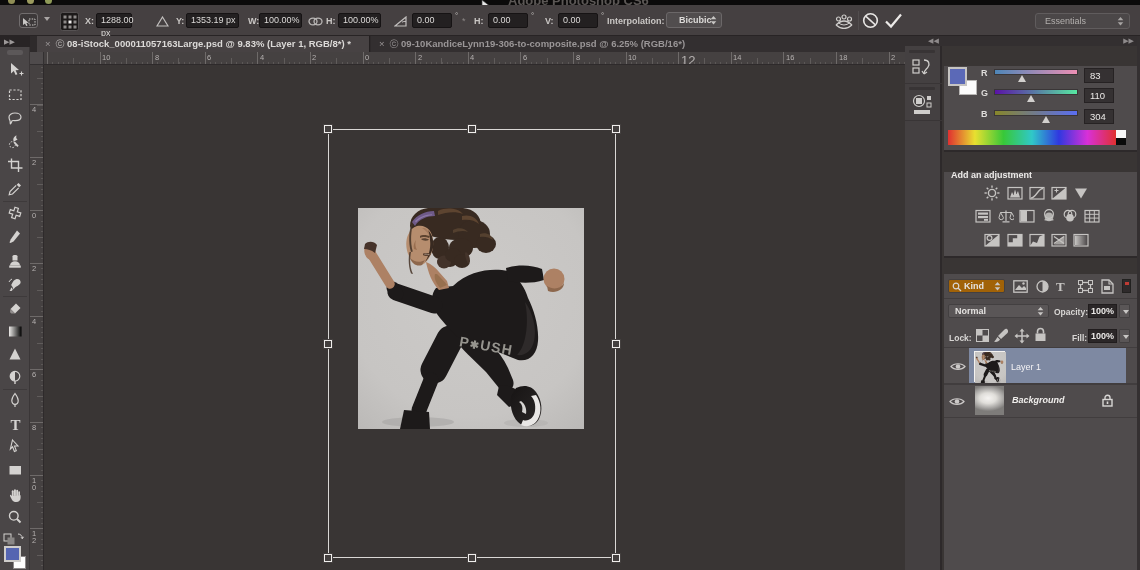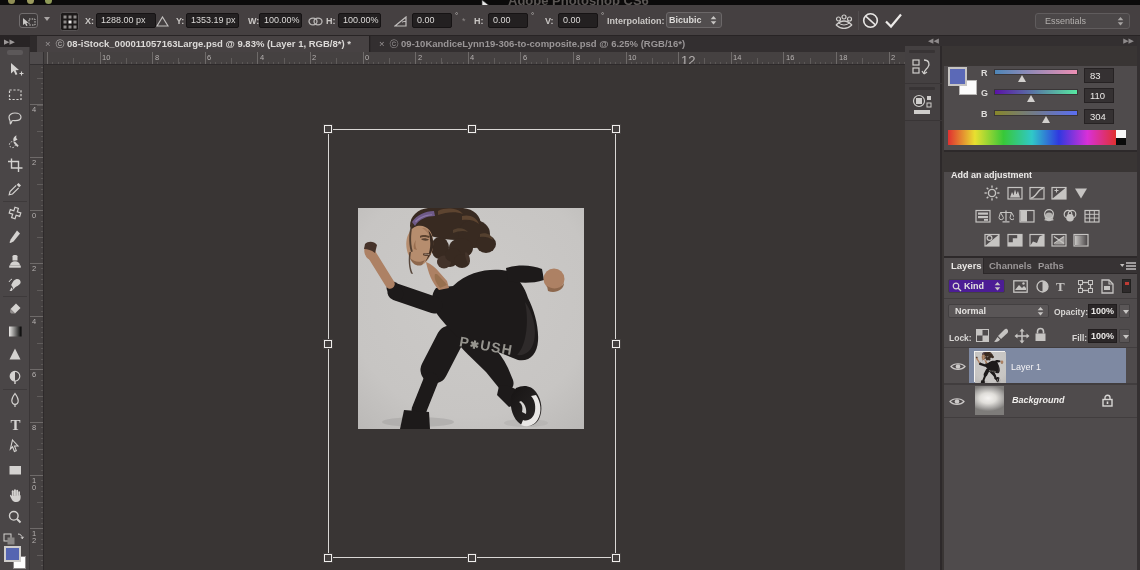--- a/index.html
+++ b/index.html
@@ -31,21 +31,21 @@
       <rect x="8.5" y="3.5" width="3" height="3" fill="#8d8a89"></rect>
       <rect x="13.5" y="3.5" width="3" height="3" fill="#8d8a89"></rect>
       <rect x="3.5" y="8.5" width="3" height="3" fill="#8d8a89"></rect>
       <rect x="8.5" y="8.5" width="3" height="3" fill="#f2f0ef"></rect>
       <rect x="13.5" y="8.5" width="3" height="3" fill="#8d8a89"></rect>
       <rect x="3.5" y="13.5" width="3" height="3" fill="#8d8a89"></rect>
       <rect x="8.5" y="13.5" width="3" height="3" fill="#8d8a89"></rect>
       <rect x="13.5" y="13.5" width="3" height="3" fill="#8d8a89"></rect>
     </svg>
 <div class="a lbl" style="left:85px;top:8px">X:</div>
-<div class="a ibox" style="left:96px;top:5px;width:60px;height:15px">1288.00 px</div>
+<div class="a ibox" style="left:96px;top:5px;width:36px;height:15px">1288.00 px</div>
 <svg class="a" style="left:156px;top:8px" width="13" height="11">
       <path d="M6.5,1 L12,10 L1,10 Z" fill="none" stroke="#c2bfbe" stroke-width="1.2"></path>
     </svg>
 <div class="a lbl" style="left:176px;top:8px">Y:</div>
 <div class="a ibox" style="left:186px;top:5px;width:53px;height:15px">1353.19 px</div>
 <div class="a lbl" style="left:248px;top:8px">W:</div>
 <div class="a ibox" style="left:259px;top:5px;width:43px;height:15px">100.00%</div>
 <svg class="a" style="left:308px;top:9px" width="15" height="9">
       <ellipse cx="5" cy="4.5" rx="4" ry="3.4" fill="none" stroke="#bab7b6" stroke-width="1.3"></ellipse>
       <ellipse cx="10" cy="4.5" rx="4" ry="3.4" fill="none" stroke="#bab7b6" stroke-width="1.3"></ellipse>
@@ -59,21 +59,21 @@
 <div class="a ibox" style="left:412px;top:5px;width:40px;height:15px">0.00</div>
 <div class="a lbl" style="left:455px;top:3px;font-size:8px;font-weight:400">°</div>
 <div class="a lbl" style="left:462px;top:8px;color:#8a8685;font-weight:400">*</div>
 <div class="a lbl" style="left:474px;top:8px">H:</div>
 <div class="a ibox" style="left:488px;top:5px;width:40px;height:15px">0.00</div>
 <div class="a lbl" style="left:531px;top:3px;font-size:8px;font-weight:400">°</div>
 <div class="a lbl" style="left:545px;top:8px">V:</div>
 <div class="a ibox" style="left:558px;top:5px;width:40px;height:15px">0.00</div>
 <div class="a lbl" style="left:601px;top:3px;font-size:8px;font-weight:400">°</div>
 <div class="a" style="left:607px;top:8px;font-size:9px;color:#c9c6c4;font-weight:bold">Interpolation:</div>
-<div class="a" style="left:666px;top:4px;width:56px;height:16px;background:#514d4e;border:1px solid #6b6768;border-radius:3px;color:#dcdad8;font-size:9px;line-height:14px;padding-left:2px;font-weight:bold">Bicubic<svg style="position:absolute;right:4px;top:3px" width="7" height="9">
+<div class="a" style="left:666px;top:4px;width:56px;height:16px;background:#514d4e;border:1px solid #6b6768;border-radius:3px;color:#dcdad8;font-size:9px;line-height:14px;padding-left:12px;font-weight:bold">Bicubic<svg style="position:absolute;right:4px;top:3px" width="7" height="9">
         <path d="M3.5,0 L6.3,3.2 L0.7,3.2 Z" fill="#c8c6c4"></path>
         <path d="M3.5,8.5 L6.3,5.3 L0.7,5.3 Z" fill="#c8c6c4"></path>
       </svg></div>
 <svg class="a" style="left:834px;top:4px" width="20" height="17">
       <path d="M2,13 Q10,5 18,13" fill="none" stroke="#cfcdcb" stroke-width="1.3"></path>
       <path d="M2,13 Q10,20 18,13" fill="none" stroke="#cfcdcb" stroke-width="1.3"></path>
       <path d="M4,10.5 Q10,15.5 16,10.5" fill="none" stroke="#cfcdcb" stroke-width="1"></path>
       <circle cx="4.5" cy="7" r="2" fill="none" stroke="#cfcdcb" stroke-width="1.2"></circle>
       <circle cx="10" cy="5" r="2" fill="none" stroke="#cfcdcb" stroke-width="1.2"></circle>
       <circle cx="15.5" cy="7" r="2" fill="none" stroke="#cfcdcb" stroke-width="1.2"></circle>
@@ -442,33 +442,22 @@
       <rect x="1" y="2.5" width="14" height="11.5" fill="none" stroke="#c6c4c2" stroke-width="1.2"></rect>
       <rect x="2" y="3.5" width="12" height="9.5" fill="url(#gm)"></rect>
       <defs>
         <linearGradient id="gm" x1="0" y1="0" x2="1" y2="0">
           <stop offset="0" stop-color="#c6c4c2"></stop>
           <stop offset="1" stop-color="#4f4b4c"></stop>
         </linearGradient>
       </defs>
     </svg>
 <div class="a" style="left:0;top:210px;width:193px;height:2px;background:#2d292a"></div>
-<div class="a" style="left:0;top:212px;width:193px;height:16px;background:#373334;border-bottom:1px solid #2c2829">
-      <div class="a" style="left:0px;top:0;width:40px;height:16px;background:#4f4b4c;border-right:1px solid #2c2829">
-        <span style="position:absolute;left:7px;top:2px;font-size:9.5px;font-weight:bold;color:#e9e7e5">Layers</span>
-      </div>
-      <span style="position:absolute;left:45px;top:2px;font-size:9.5px;font-weight:bold;color:#9b9798">Channels</span>
-      <span style="position:absolute;left:94px;top:2px;font-size:9.5px;font-weight:bold;color:#9b9798">Paths</span>
-      <svg class="a" style="left:176px;top:4px" width="16" height="9">
-        <path d="M0,2 l4.5,0 l-2.25,3 Z" fill="#c2bfbe"></path>
-        <path d="M6,1 h10 M6,4 h10 M6,7 h10" stroke="#c2bfbe" stroke-width="1.3"></path>
-      </svg>
-    </div>
 <div class="a" style="left:0;top:228px;width:193px;height:296px;background:#4f4b4c"></div>
-<div class="a" style="left:4px;top:233px;width:57px;height:14px;background:#4c1d95;border:1px solid #434041;border-radius:2px">
+<div class="a" style="left:4px;top:233px;width:57px;height:14px;background:#a16207;border:1px solid #434041;border-radius:2px">
       <svg style="position:absolute;left:3px;top:2px" width="10" height="10">
         <circle cx="4" cy="4" r="2.8" fill="none" stroke="#d8d6d4" stroke-width="1.2"></circle>
         <line x1="6" y1="6" x2="9" y2="9" stroke="#d8d6d4" stroke-width="1.2"></line>
       </svg>
       <span style="position:absolute;left:15px;top:1px;font-size:9px;font-weight:bold;color:#e4e2e0">Kind</span>
       <svg style="position:absolute;right:3px;top:2px" width="7" height="9">
         <path d="M3.5,0 L6.3,3.2 L0.7,3.2 Z" fill="#c8c6c4"></path>
         <path d="M3.5,8.5 L6.3,5.3 L0.7,5.3 Z" fill="#c8c6c4"></path>
       </svg>
     </div>

